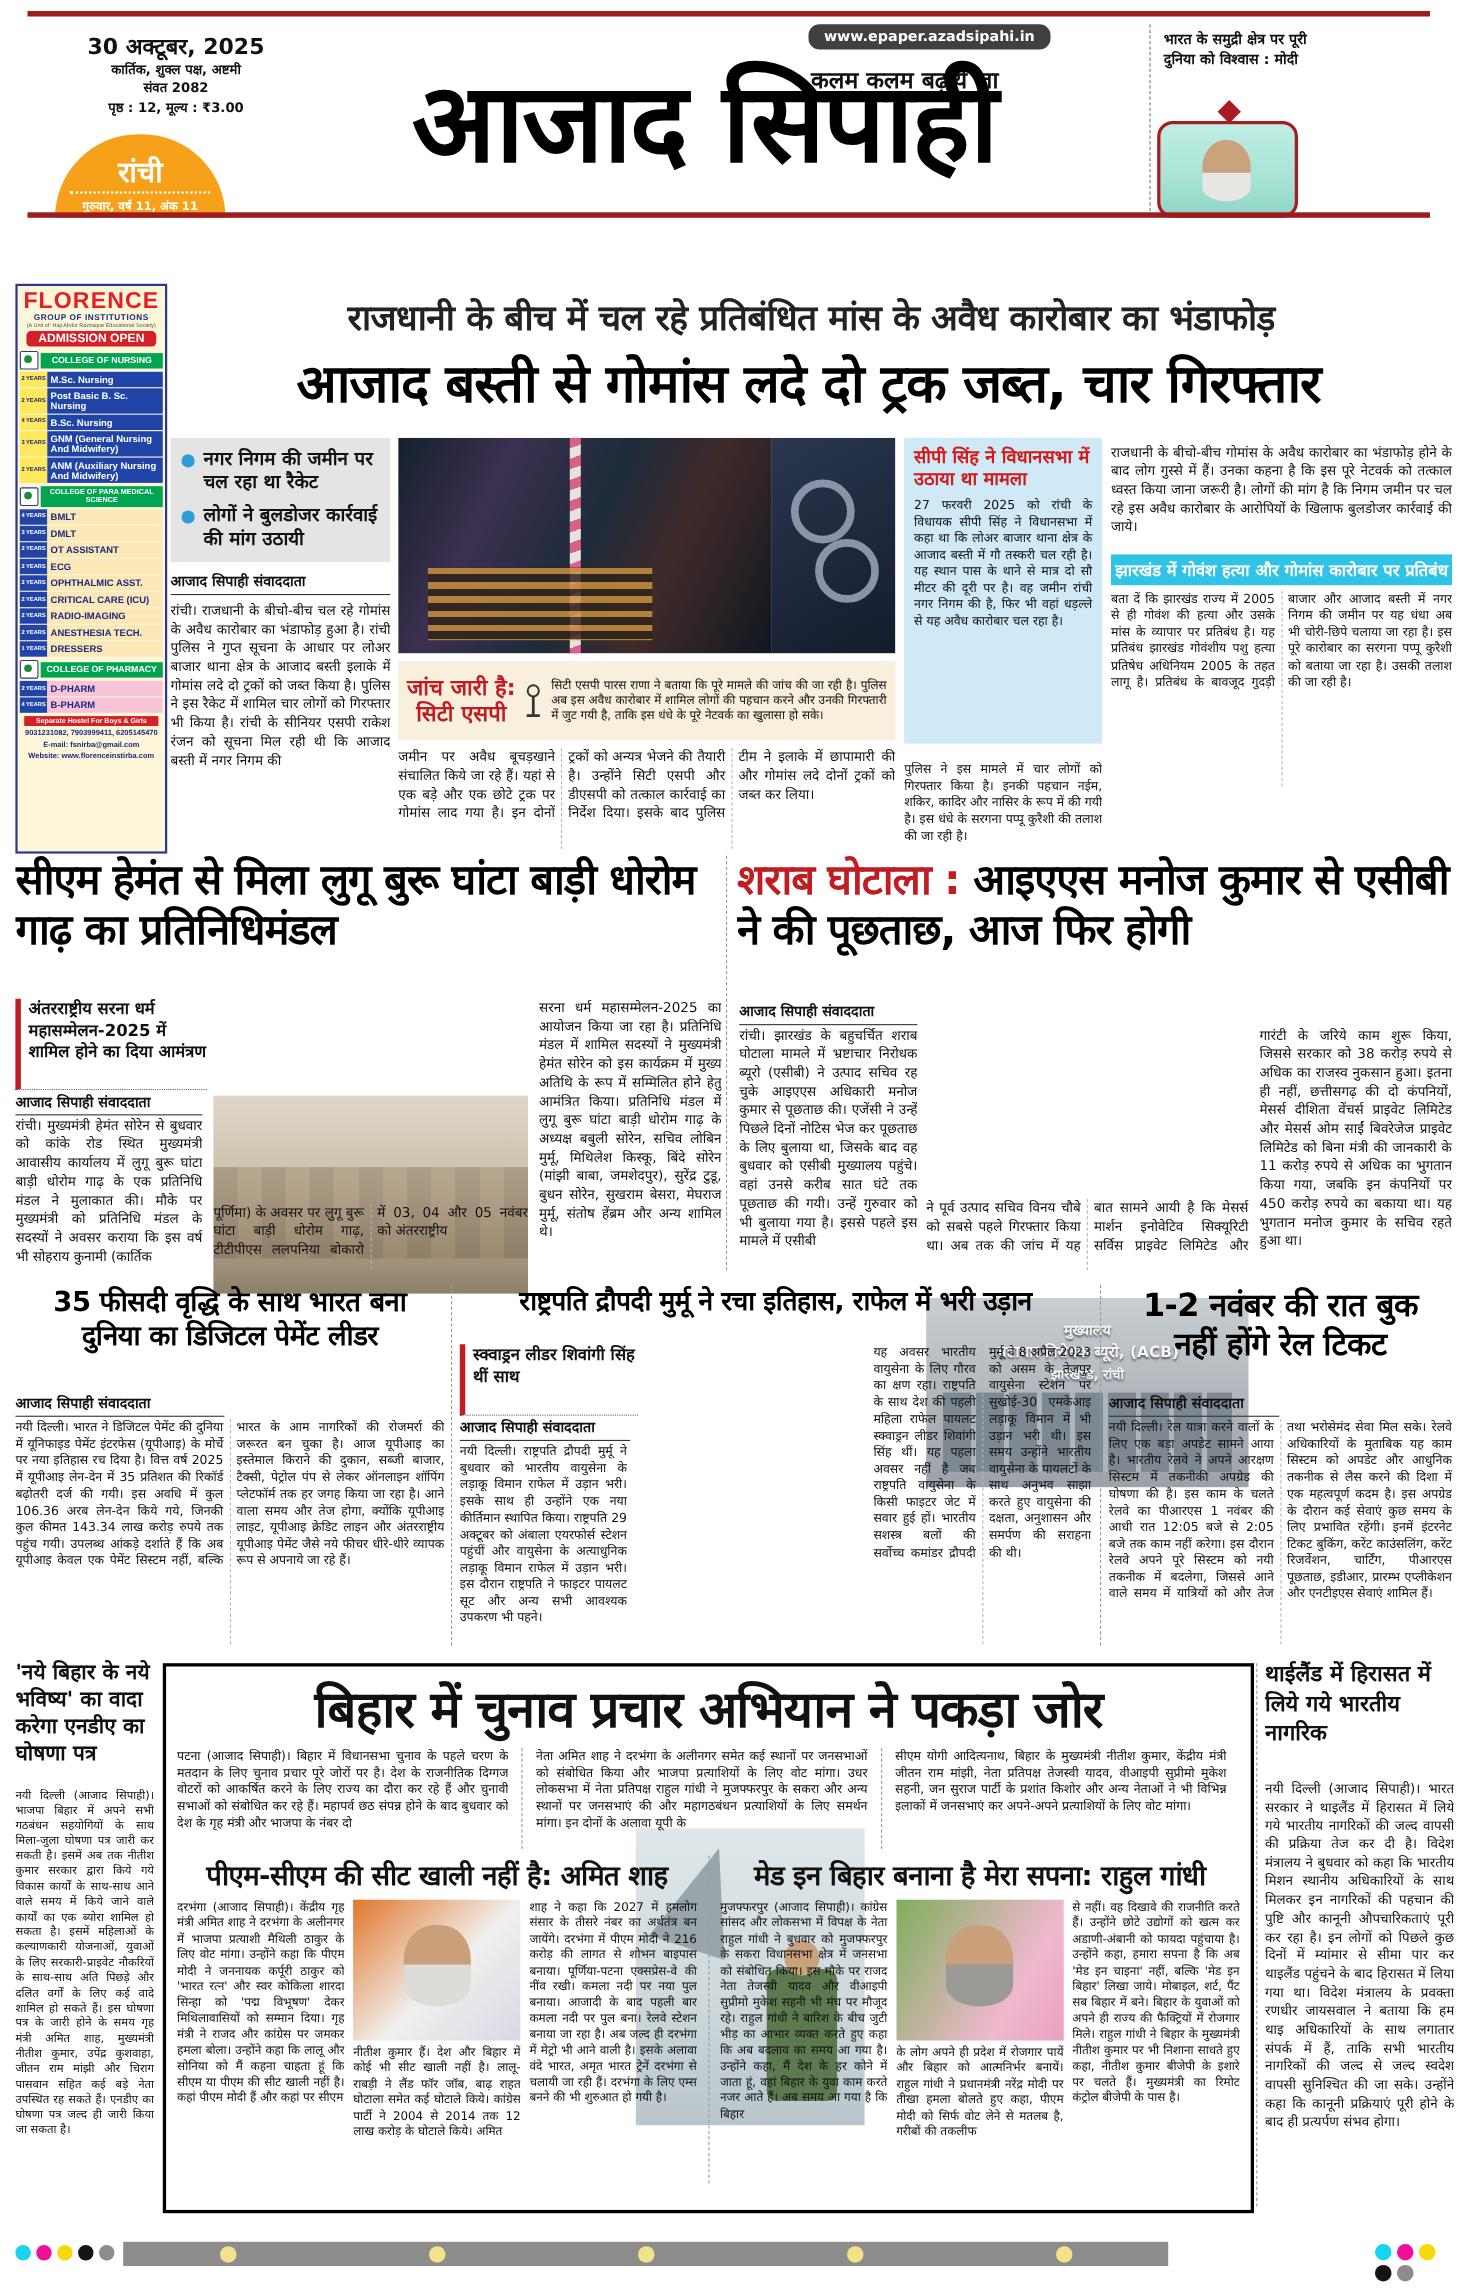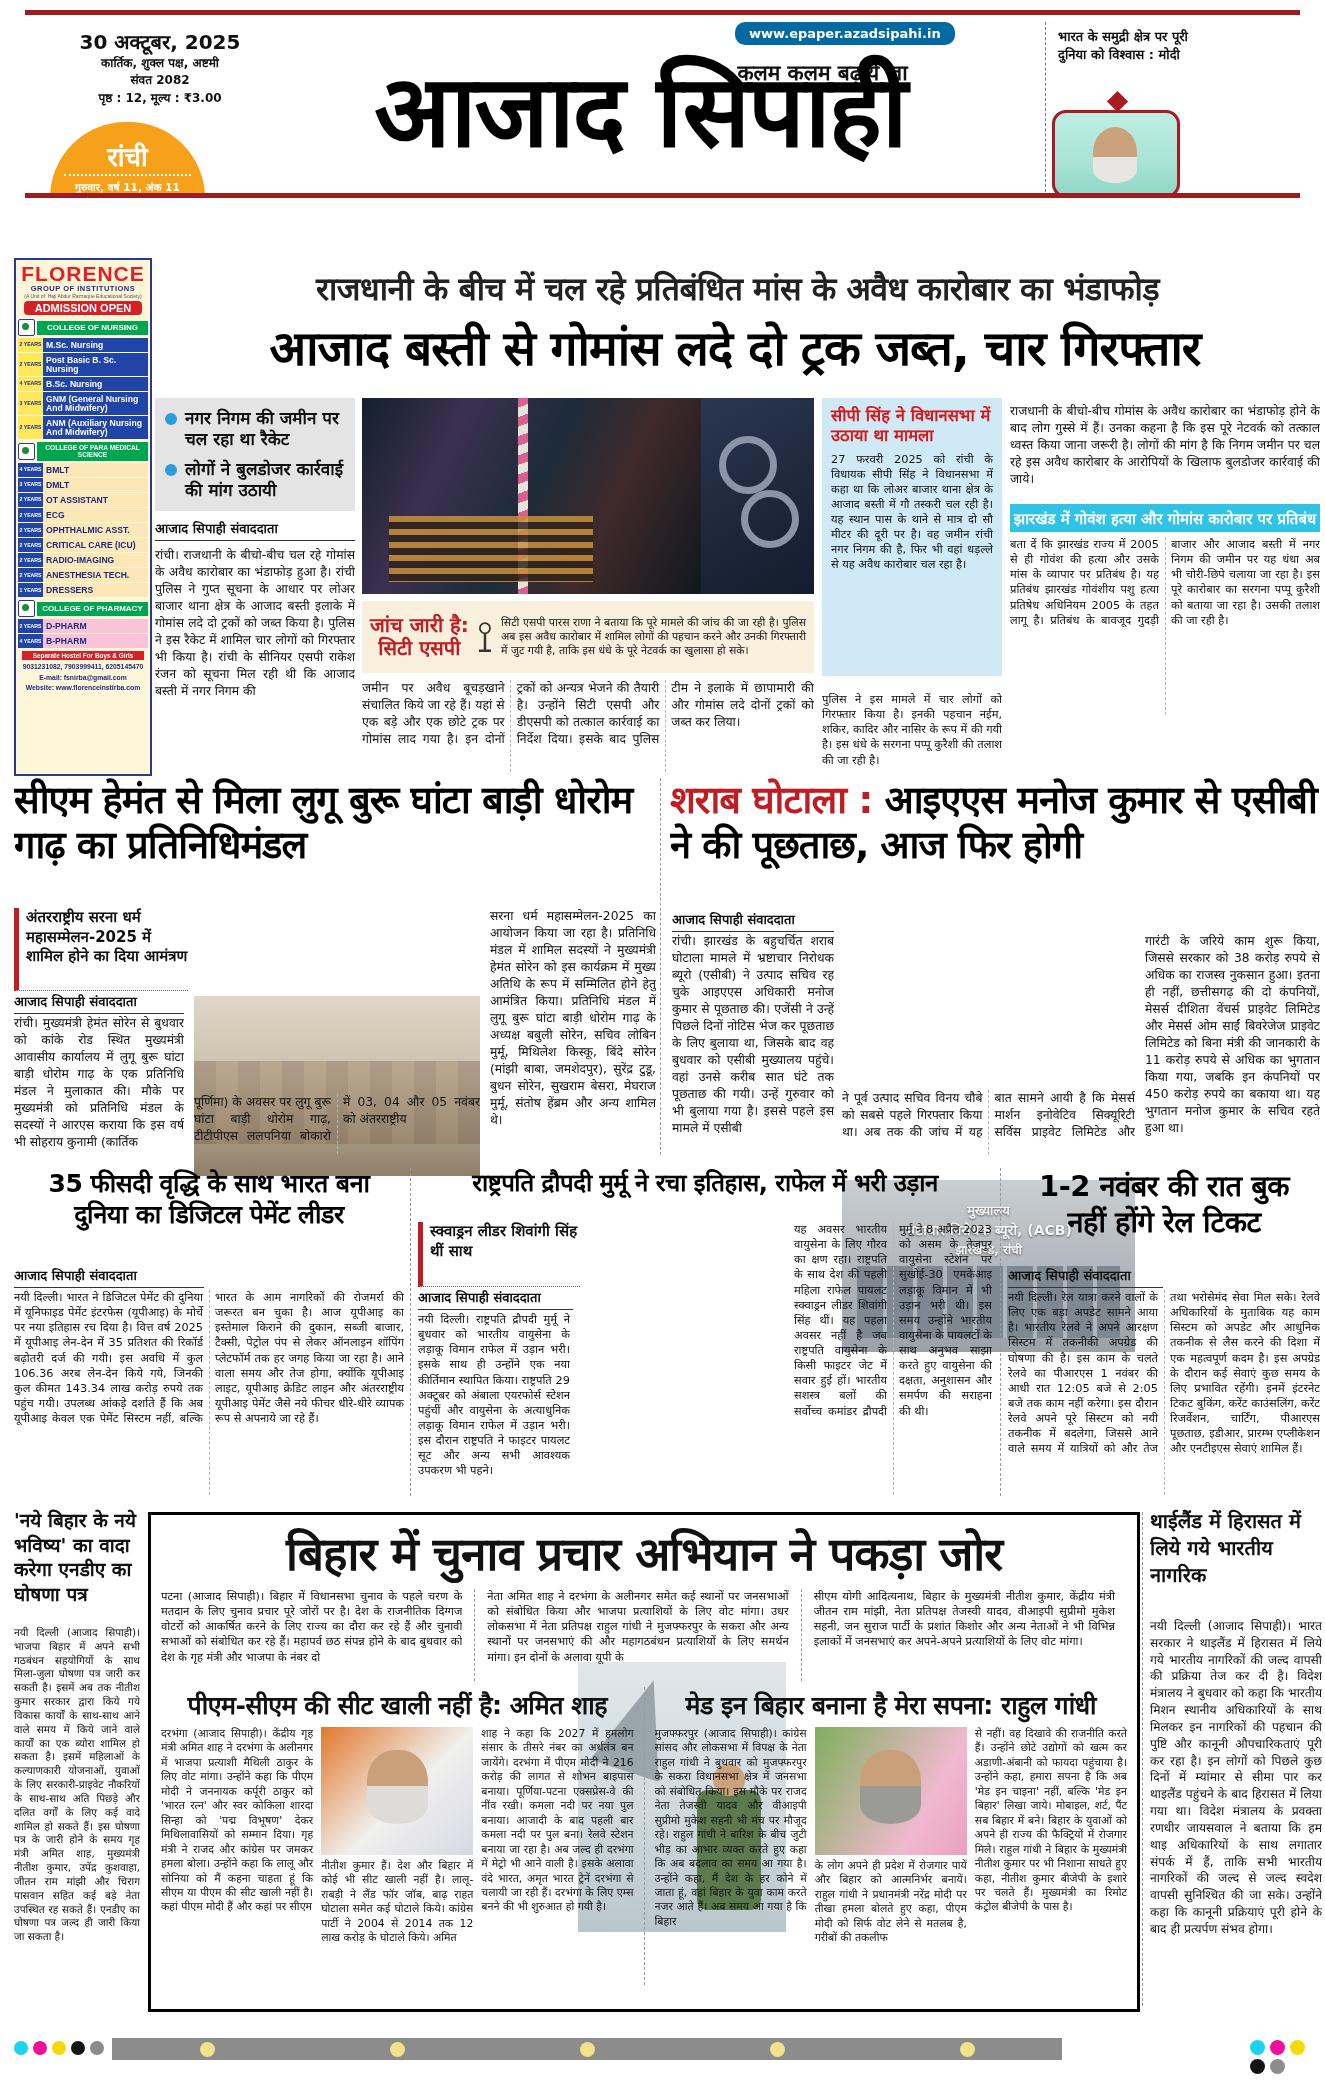--- a/index.html
+++ b/index.html
@@ -13,21 +13,21 @@
   
   .date-line1{font-size:20px;font-weight:bold}
   .date-sm{font-size:12px;font-weight:bold;line-height:1.45}
   .dome{background:#f7a11a;border-radius:160px 160px 0 0;display:flex;flex-direction:column;
         align-items:center;justify-content:flex-end;padding-bottom:4px}
   .dome .city{color:#fff;font-size:26px;font-weight:900;line-height:1}
   .dome .dash{width:82%;border-top:2px dotted #fff;margin:4px 0}
   .dome .ed{color:#fff;font-size:10.5px;font-weight:bold;white-space:nowrap}
   .masthead{font-size:100px;font-weight:900;letter-spacing:-2px;line-height:1;color:#000;white-space:nowrap}
   .tagline{font-size:21px;font-weight:900}
-  .webpill{background:#0369a1;color:#fff;font-size:13px;font-weight:bold;
+  .webpill{background:#404040;color:#fff;font-size:13px;font-weight:bold;
            padding:4px 14px;border-radius:10px;display:inline-block}
   .vdash{border-left:1px dashed #777}
   .modi-cap{font-size:13px;font-weight:bold;line-height:1.35}
   .diamond{width:15px;height:15px;background:#a81b20;transform:rotate(45deg)}
   .modi-photo{border:3px solid #a81b20;border-radius:14px;background:linear-gradient(180deg,#bfeee4 0%,#a8e3d6 60%,#8fd6c6 100%);position:relative;overflow:hidden}
   .modi-face{position:absolute;left:38px;top:14px;width:44px;height:50px;border-radius:50% 50% 45% 45%;background:#caa27c}
   .modi-beard{position:absolute;left:38px;top:44px;width:44px;height:26px;border-radius:0 0 50% 50%;background:#e8e6e2}
   
   .ad{border:2px solid #2a3990;background:#fdf6d8;display:flex;flex-direction:column;font-family:"Liberation Sans",sans-serif}
   .ad-title{color:#e31e24;font-size:21px;font-weight:900;letter-spacing:1px;line-height:1;margin-top:3px}
@@ -308,21 +308,21 @@
   <div class="body-txt just clip" style="margin-top:5px;height:96px">राजधानी के बीचो-बीच गोमांस के अवैध कारोबार का भंडाफोड़ होने के बाद लोग गुस्से में हैं। उनका कहना है कि इस पूरे नेटवर्क को तत्काल ध्वस्त किया जाना जरूरी है। लोगों की मांग है कि निगम जमीन पर चल रहे इस अवैध कारोबार के आरोपियों के खिलाफ बुलडोजर कार्रवाई की जाये।</div>
   <div class="cyanban" style="margin-top:5px">झारखंड में गोवंश हत्या और गोमांस कारोबार पर प्रतिबंध</div>
   <div class="body-sm just cols2 clip" style="margin-top:5px;height:178px">बता दें कि झारखंड राज्य में 2005 से ही गोवंश की हत्या और उसके मांस के व्यापार पर प्रतिबंध है। यह प्रतिबंध झारखंड गोवंशीय पशु हत्या प्रतिषेध अधिनियम 2005 के तहत लागू है। प्रतिबंध के बावजूद गुदड़ी बाजार और आजाद बस्ती में नगर निगम की जमीन पर यह धंधा अब भी चोरी-छिपे चलाया जा रहा है। इस पूरे कारोबार का सरगना पप्पू कुरैशी को बताया जा रहा है। उसकी तलाश की जा रही है।</div>
 </div>
 
 <div class="abs vsep" style="left:660px;top:778px;height:377px"></div>
 
 <div class="abs h2line clip" style="left:14px;top:778px;width:642px;height:122px">सीएम हेमंत से मिला लुगू बुरू घांटा बाड़ी धोरोम गाढ़ का प्रतिनिधिमंडल</div>
 <div class="abs subhead clip" style="left:14px;top:908px;width:162px;height:76px">अंतरराष्ट्रीय सरना धर्म महासम्मेलन-2025 में शामिल होने का दिया आमंत्रण</div>
 <div class="abs byline" style="left:14px;top:992px;width:170px">आजाद सिपाही संवाददाता</div>
-<div class="abs body-txt just clip" style="left:14px;top:1015px;width:170px;height:140px">रांची। मुख्यमंत्री हेमंत सोरेन से बुधवार को कांके रोड स्थित मुख्यमंत्री आवासीय कार्यालय में लुगू बुरू घांटा बाड़ी धोरोम गाढ़ के एक प्रतिनिधि मंडल ने मुलाकात की। मौके पर मुख्यमंत्री को प्रतिनिधि मंडल के सदस्यों ने आरएस कराया कि इस वर्ष भी सोहराय कुनामी (कार्तिक</div>
+<div class="abs body-txt just clip" style="left:14px;top:1015px;width:170px;height:140px">रांची। मुख्यमंत्री हेमंत सोरेन से बुधवार को कांके रोड स्थित मुख्यमंत्री आवासीय कार्यालय में लुगू बुरू घांटा बाड़ी धोरोम गाढ़ के एक प्रतिनिधि मंडल ने मुलाकात की। मौके पर मुख्यमंत्री को प्रतिनिधि मंडल के सदस्यों ने अवसर कराया कि इस वर्ष भी सोहराय कुनामी (कार्तिक</div>
 <div class="abs photo delegation" style="left:194px;top:908px;width:286px;height:180px">
   <div class="head-blob"></div>
 </div>
 <div class="abs body-txt just cols2 clip" style="left:194px;top:1094px;width:286px;height:60px">पूर्णिमा) के अवसर पर लुगू बुरू घांटा बाड़ी धोरोम गाढ़, टीटीपीएस ललपनिया बोकारो में 03, 04 और 05 नवंबर को अंतरराष्ट्रीय</div>
 <div class="abs body-txt just clip" style="left:490px;top:908px;width:166px;height:247px">सरना धर्म महासम्मेलन-2025 का आयोजन किया जा रहा है। प्रतिनिधि मंडल में शामिल सदस्यों ने मुख्यमंत्री हेमंत सोरेन को इस कार्यक्रम में मुख्य अतिथि के रूप में सम्मिलित होने हेतु आमंत्रित किया। प्रतिनिधि मंडल में लुगू बुरू घांटा बाड़ी धोरोम गाढ़ के अध्यक्ष बबुली सोरेन, सचिव लोबिन मुर्मू, मिथिलेश किस्कू, बिंदे सोरेन (मांझी बाबा, जमशेदपुर), सुरेंद्र टुडू, बुधन सोरेन, सुखराम बेसरा, मेघराज मुर्मू, संतोष हेंब्रम और अन्य शामिल थे।</div>
 
 <div class="abs h2line clip" style="left:670px;top:778px;width:650px;height:122px"><span class="redword">शराब घोटाला :</span><span> आइएएस मनोज कुमार से एसीबी ने की पूछताछ, आज फिर होगी</span></div>
 <div class="abs byline" style="left:672px;top:910px;width:162px">आजाद सिपाही संवाददाता</div>
 <div class="abs body-txt just clip" style="left:672px;top:933px;width:162px;height:222px">रांची। झारखंड के बहुचर्चित शराब घोटाला मामले में भ्रष्टाचार निरोधक ब्यूरो (एसीबी) ने उत्पाद सचिव रह चुके आइएएस अधिकारी मनोज कुमार से पूछताछ की। एजेंसी ने उन्हें पिछले दिनों नोटिस भेज कर पूछताछ के लिए बुलाया था, जिसके बाद वह बुधवार को एसीबी मुख्यालय पहुंचे। वहां उनसे करीब सात घंटे तक पूछताछ की गयी। उन्हें गुरुवार को भी बुलाया गया है। इससे पहले इस मामले में एसीबी</div>
 <div class="abs photo acb" style="left:842px;top:912px;width:293px;height:172px">

